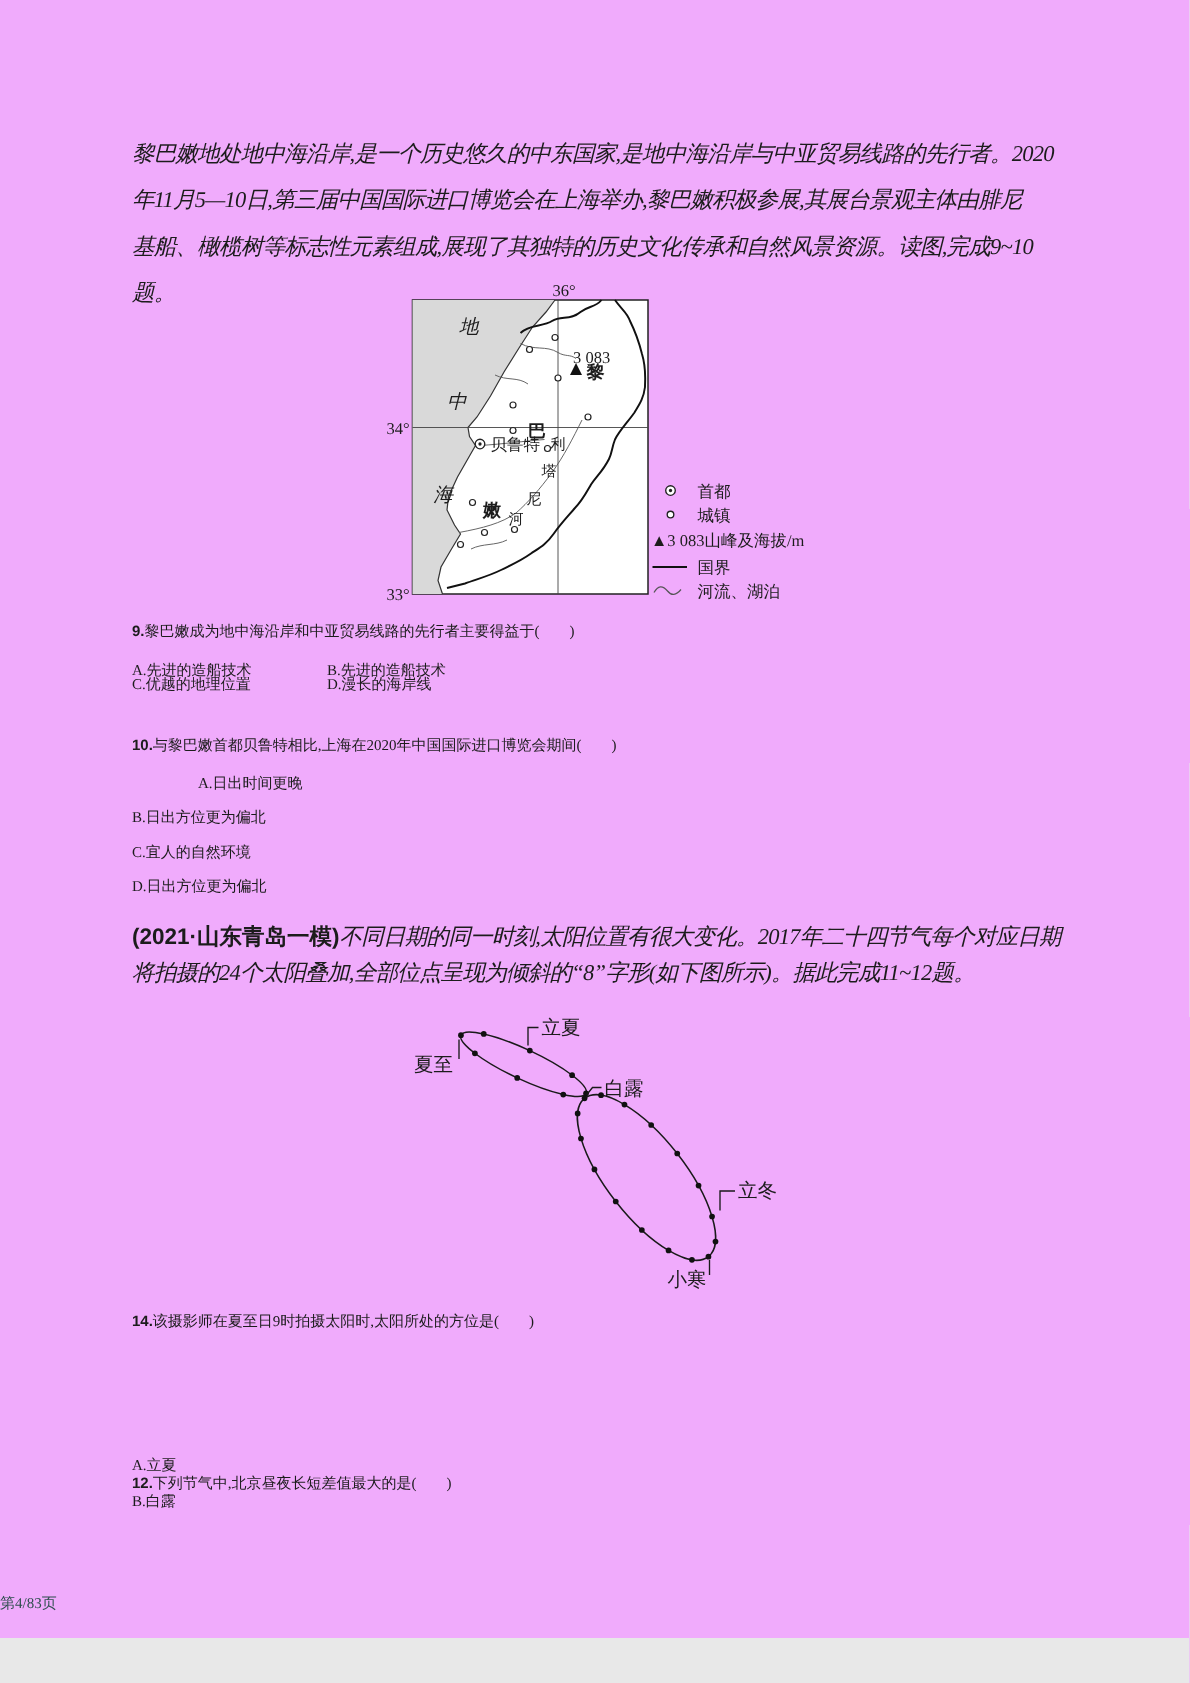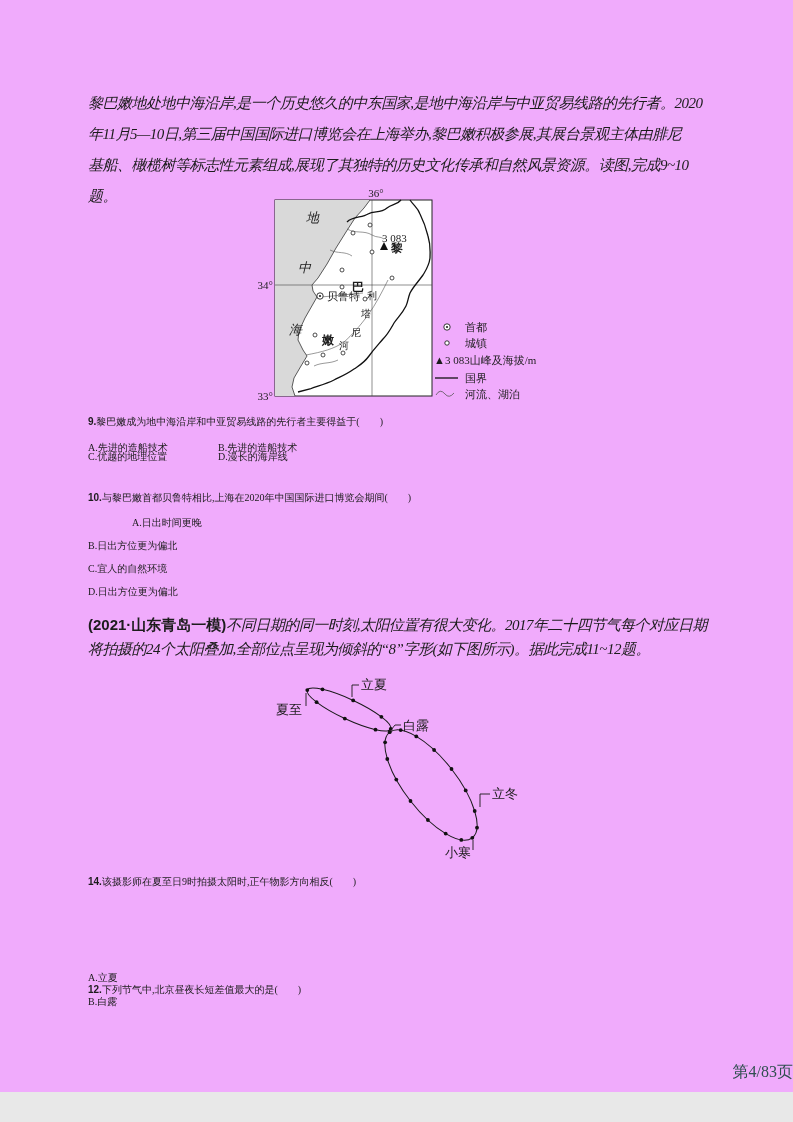--- a/index.html
+++ b/index.html
@@ -11,21 +11,21 @@
     font-family:"Liberation Serif","DejaVu Serif",serif;
     color:#1c1c1c;
     overflow:hidden;
   }
   .abs{position:absolute;white-space:nowrap;}
   .passage{font-size:15px;font-style:italic;letter-spacing:-0.5px;line-height:31px;}
   .qline{font-size:10px;line-height:23px;}
   .qnum{font-family:"Liberation Sans","DejaVu Sans",sans-serif;font-weight:bold;font-style:normal;}
   .src{font-family:"Liberation Sans","DejaVu Sans",sans-serif;font-weight:bold;font-style:normal;letter-spacing:0;}
   .col2{display:inline-block;width:130px;}
-  .footer{font-size:16px;color:#2f4f4f;text-align:right;width:100%;}
+  .footer{font-size:10px;color:#2f4f4f;text-align:left;width:100%;}
   svg text{font-family:"Liberation Serif","DejaVu Serif",serif;fill:#1c1c1c;}
   svg .maplabel{font-size:11px;}
   svg .seachar{font-size:13px;font-style:italic;}
   svg .countrychar{font-size:12px;font-weight:bold;}
   svg .riverchar{font-size:10px;}
   svg .legendtext{font-size:11px;}
   svg .analabel{font-size:13px;}
 </style>
 </head>
 <body>
@@ -193,21 +193,21 @@
 
       <text x="62" y="38" text-anchor="end" class="analabel">夏至</text>
       <text x="121" y="13" class="analabel">立夏</text>
       <text x="163" y="54" class="analabel">白露</text>
       <text x="252" y="122" class="analabel">立冬</text>
       <text x="231" y="181" text-anchor="end" class="analabel">小寒</text>
     </svg>
   </div>
 
   <div class="abs qline" style="left:88px;top:870px;">
-    <span class="qnum">14.</span><span>该摄影师在夏至日9时拍摄太阳时,正午物影方向相反(　　)</span>
+    <span class="qnum">14.</span><span>该摄影师在夏至日9时拍摄太阳时,太阳所处的方位是(　　)</span>
   </div>
 
   <div class="abs qline" style="left:88px;top:942px;margin-top:36px;">
     <span class="qnum">12.</span><span>下列节气中,北京昼夜长短差值最大的是(　　)</span>
   </div>
   <div class="abs qline" style="left:88px;top:966px;"><span>A.立夏</span></div>
   <div class="abs qline" style="left:88px;top:990px;"><span>B.白露</span></div>
 
   <div class="abs footer" style="left:0;top:1062px;">第4/83页</div>
 

